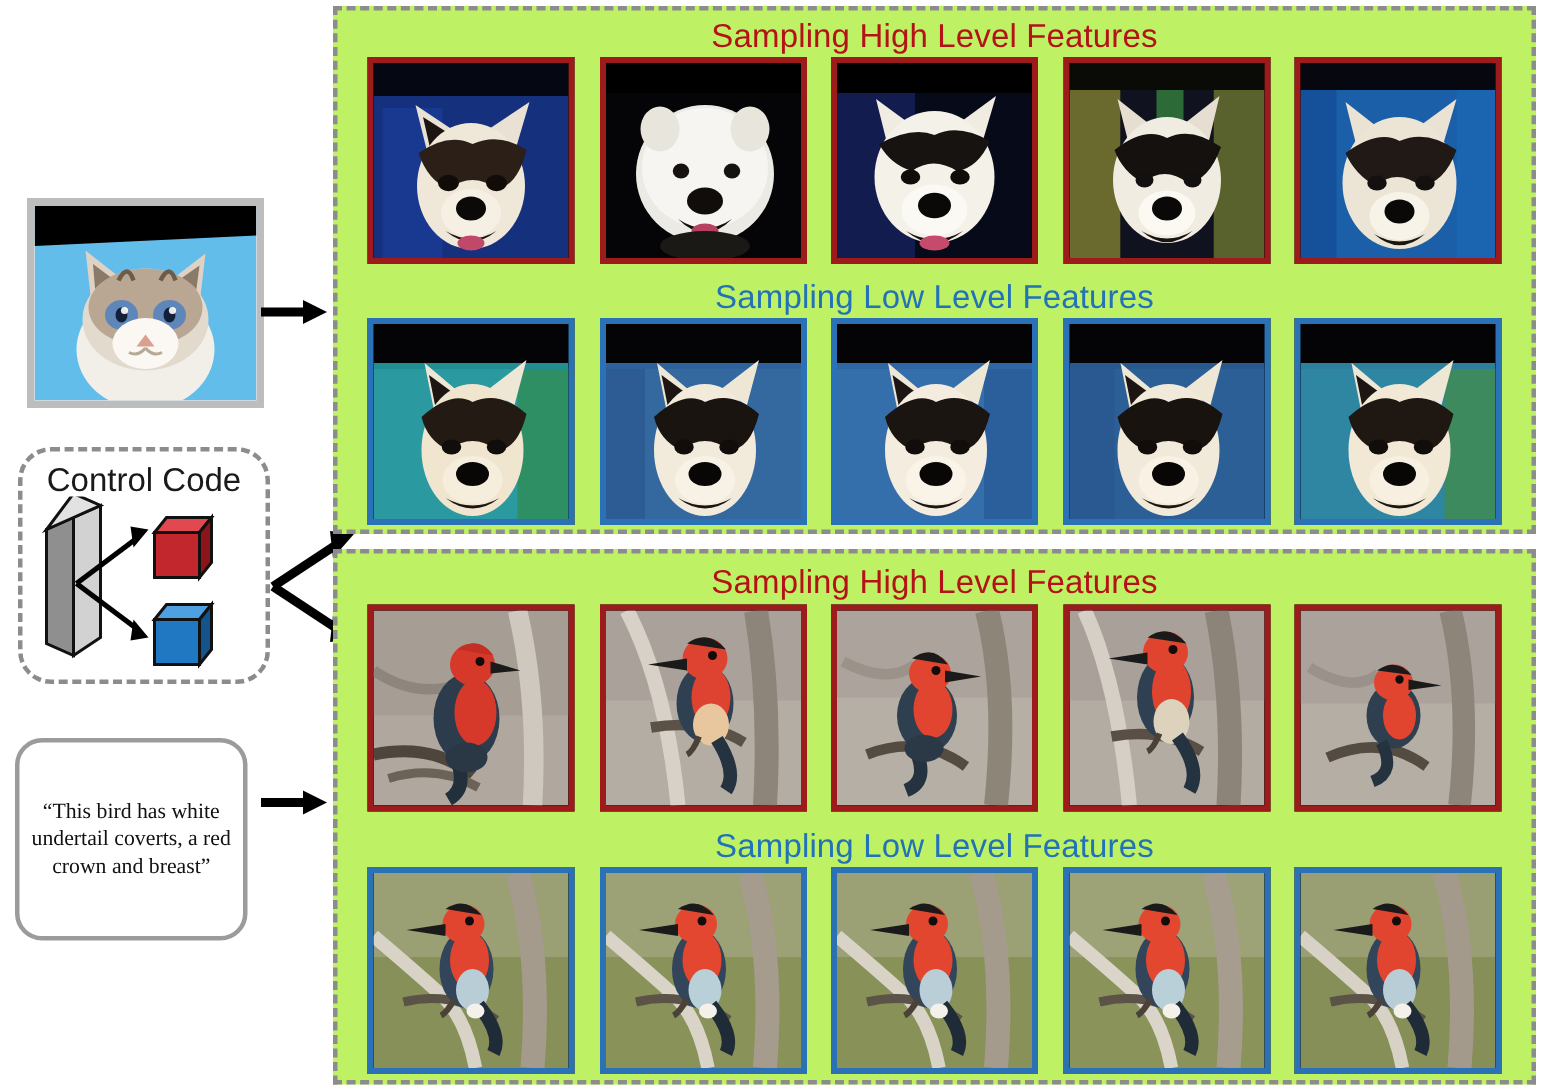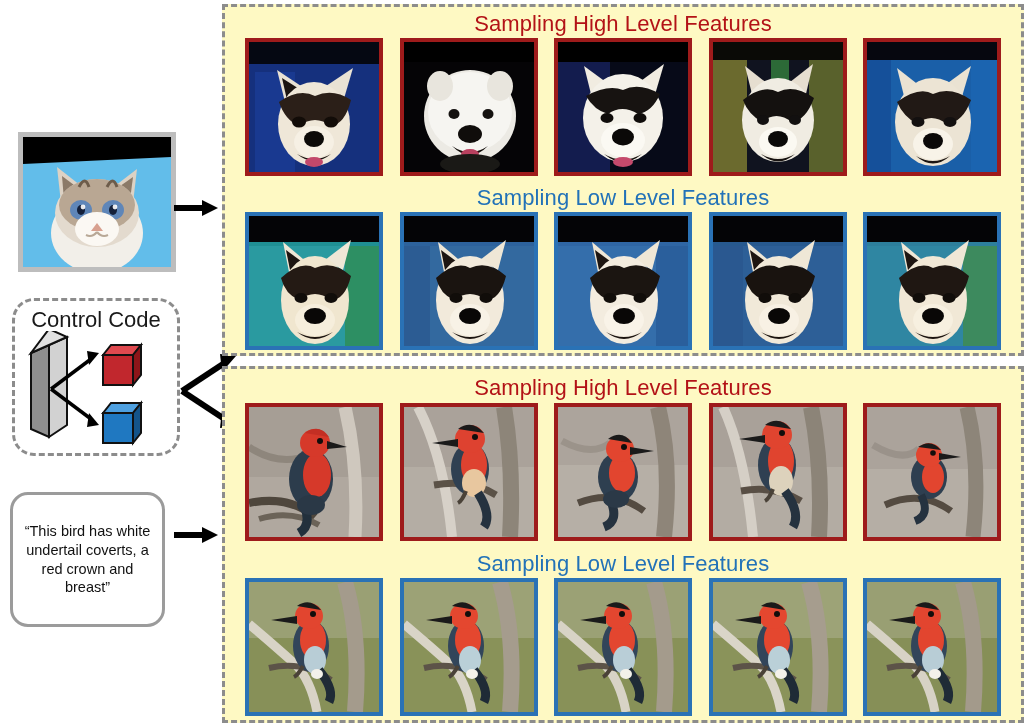--- a/index.html
+++ b/index.html
@@ -32,26 +32,26 @@
 
   .fork-arrow{position:absolute;left:178px;top:352px;width:62px;height:78px;}
 
   .caption-box{
     position:absolute;left:10px;top:492px;width:155px;height:135px;
     border:3px solid #9b9b9b;border-radius:18px;box-sizing:border-box;background:#fff;
     display:flex;align-items:center;justify-content:center;
   }
   .caption-text{
     font-size:14.5px;line-height:1.28;color:#111;text-align:center;padding:0 8px;
-    font-family:Liberation Sans, sans-serif;
+    font-family:Liberation Serif, serif;
   }
 
   
   .panel{
-    position:absolute;border:3px dashed #8c8c8c;box-sizing:border-box;background:#fef9c3;
+    position:absolute;border:3px dashed #8c8c8c;box-sizing:border-box;background:#bef264;
   }
   #panel-top{left:222px;top:4px;width:802px;height:352px;}
   #panel-bottom{left:222px;top:366px;width:802px;height:357px;}
 
   .section-title{
     width:100%;text-align:center;font-size:22px;letter-spacing:.1px;
     font-family:"Liberation Sans",sans-serif;
   }
   .title-high{color:#b31217;}
   .title-low{color:#2272b8;}

